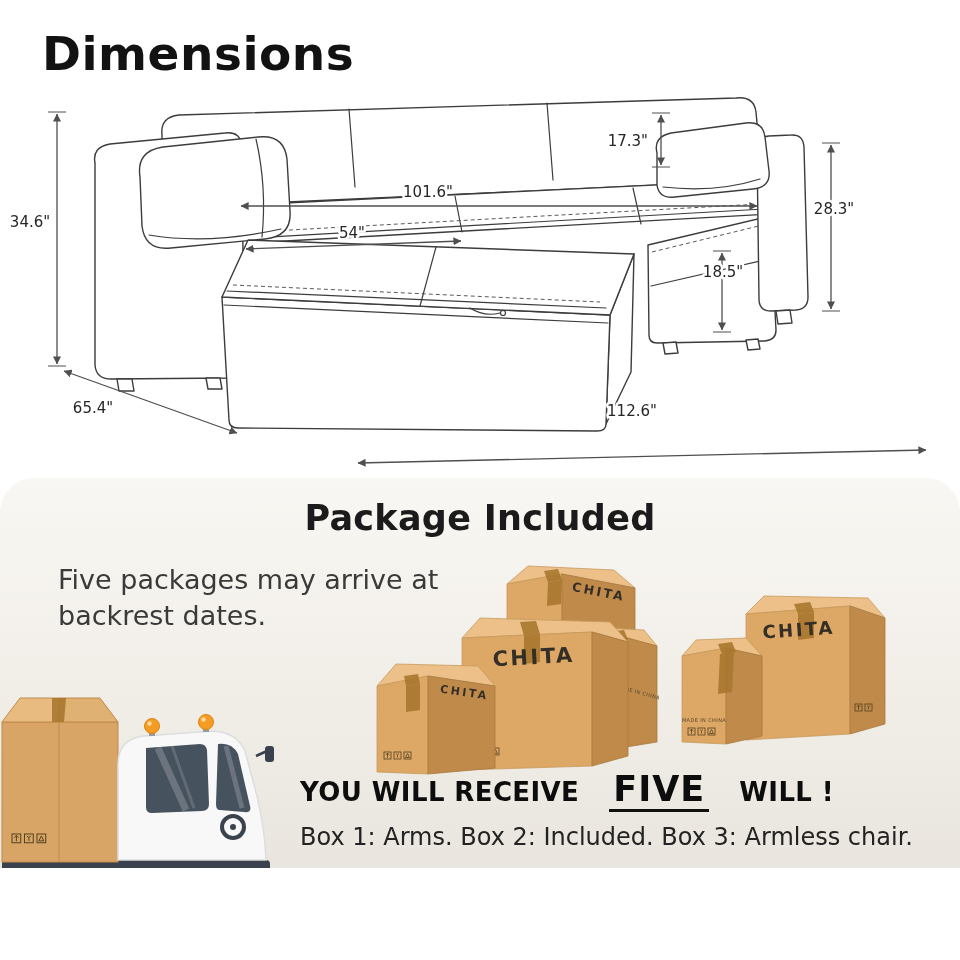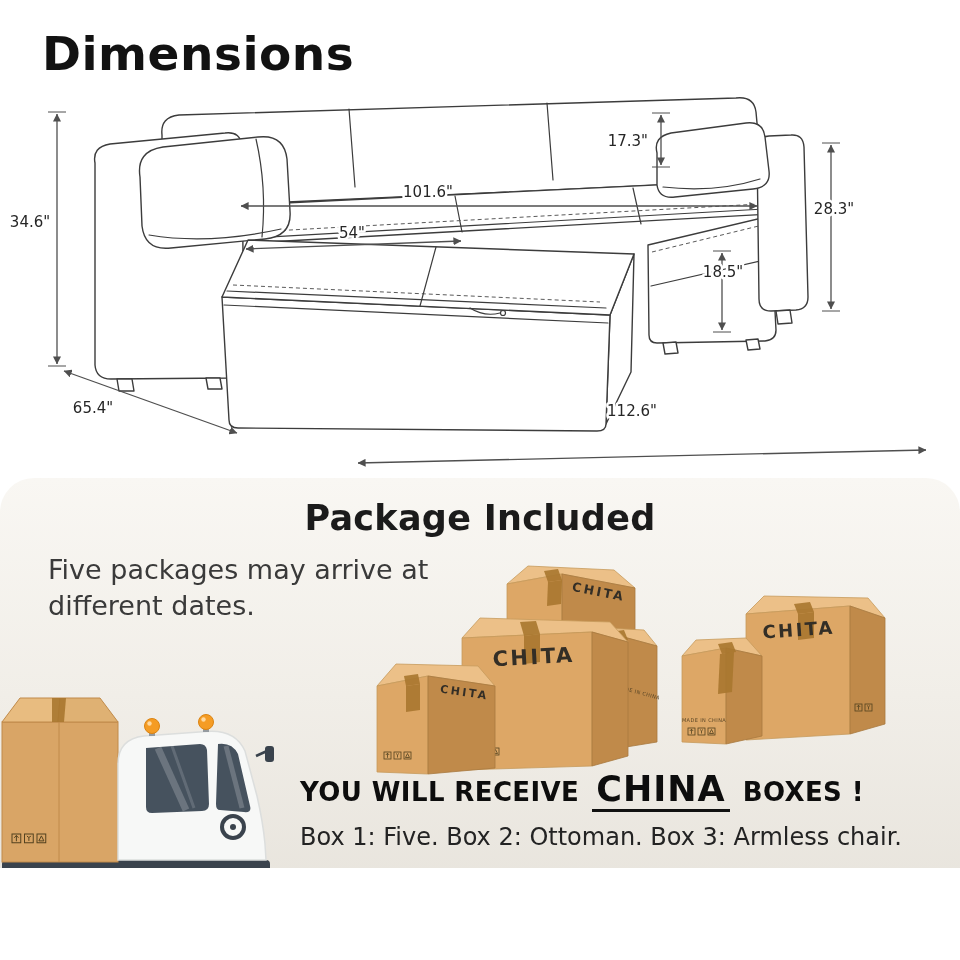--- a/index.html
+++ b/index.html
@@ -12,24 +12,24 @@
   .s-line{fill:none;stroke:#3c3c3c;stroke-width:1.2;stroke-linecap:round;}
   .s-dash{fill:none;stroke:#5a5a5a;stroke-width:1;stroke-dasharray:4 3;}
   .dims line{stroke:#4f4f4f;stroke-width:1.3;}
   .dims .tick{stroke-width:1;}
   .dims text{font-size:15px;fill:#262626;stroke:#ffffff;stroke-width:5px;paint-order:stroke;
              stroke-linejoin:round;font-family:"DejaVu Sans","Liberation Sans",sans-serif;}
   .package-card{position:absolute;left:0;top:478px;width:960px;height:482px;border-radius:34px;
                 background:linear-gradient(180deg,#f9f7f3 0%,#f1eee8 45%,#e5e1d9 100%);overflow:hidden;}
   .pkg-title{position:absolute;left:0;width:100%;top:20px;margin:0;text-align:center;
              font-size:35px;font-weight:700;color:#1b1b1b;letter-spacing:.3px;}
-  .note{position:absolute;left:42px;top:68px;margin:6px;font-size:27px;line-height:1.34;color:#3a3a3a;}
+  .note{position:absolute;left:42px;top:68px;margin:16px;font-size:27px;line-height:1.34;color:#3a3a3a;}
   .boxes-svg{position:absolute;left:352px;top:66px;}
   .truck-svg{position:absolute;left:-4px;top:206px;}
-  .receive-line{position:absolute;left:300px;top:294px;display:flex;align-items:baseline;gap:13px;color:#0d0d0d;}
+  .receive-line{position:absolute;left:300px;top:294px;display:flex;align-items:baseline;gap:30px;color:#0d0d0d;}
   .r-pre,.r-suf{font-size:26px;font-weight:700;letter-spacing:.4px;}
   .r-count{font-size:35px;font-weight:800;letter-spacing:1px;line-height:1;
            border-bottom:3.5px solid #111;padding:0 4px 2px;}
   .box-lines{position:absolute;left:300px;top:342px;font-size:24px;color:#232323;line-height:1.43;}
   .f-top{fill:#ecc088;stroke:#c69a5c;stroke-width:.8;stroke-linejoin:round;}
   .f-front{fill:#dda766;stroke:#c69a5c;stroke-width:.8;stroke-linejoin:round;}
   .f-side{fill:#c08a4a;stroke:#a87a40;stroke-width:.8;stroke-linejoin:round;}
   .f-tape{fill:#a9772f;opacity:.9;}
   .chita{font-weight:700;fill:#332e26;letter-spacing:2.5px;}
   .made{font-size:5px;fill:#5a4626;letter-spacing:.4px;}
@@ -142,21 +142,21 @@
       <text x="723" y="277" text-anchor="middle">18.5"</text>
     </g>
   </svg>
 
   <div class="package-card">
 
     <h2 class="pkg-title">Package Included</h2>
 
     <p class="note">
       <span>Five packages may arrive at</span><br>
-      <span>different dates.</span>
+      <span>backrest dates.</span>
     </p>
 
     <svg class="boxes-svg" width="540" height="240" viewBox="0 0 540 240">
 
       <g>
         <polygon class="f-top" points="155,40 210,30 283,44 262,26 176,22"></polygon>
         <polygon class="f-front" points="155,40 210,30 210,100 155,106"></polygon>
         <polygon class="f-side" points="210,30 283,44 283,104 210,100"></polygon>
         <polygon class="f-tape" points="192,27 206,25 210,36 196,38"></polygon>
         <polygon class="f-tape" points="196,38 210,36 209,60 195,62"></polygon>
@@ -306,22 +306,22 @@
       </g>
       <g>
         <circle cx="232" cy="228" r="30" fill="#343c44"></circle>
         <circle cx="232" cy="228" r="13" fill="#8f99a0"></circle>
         <circle cx="232" cy="228" r="5.5" fill="#dfe3e4"></circle>
       </g>
     </svg>
 
     <div class="receive-line">
       <span class="r-pre">YOU WILL RECEIVE</span>
-      <span class="r-count">CHINA</span>
-      <span class="r-suf">BOXES !</span>
+      <span class="r-count">FIVE</span>
+      <span class="r-suf">WILL !</span>
     </div>
 
     <div class="box-lines">
-      <div>Box 1: Five. Box 2: Ottoman. Box 3: Armless chair.</div>
+      <div>Box 1: Arms. Box 2: Included. Box 3: Armless chair.</div>
     </div>
 
   </div>
 </div>
 
 </body></html>

